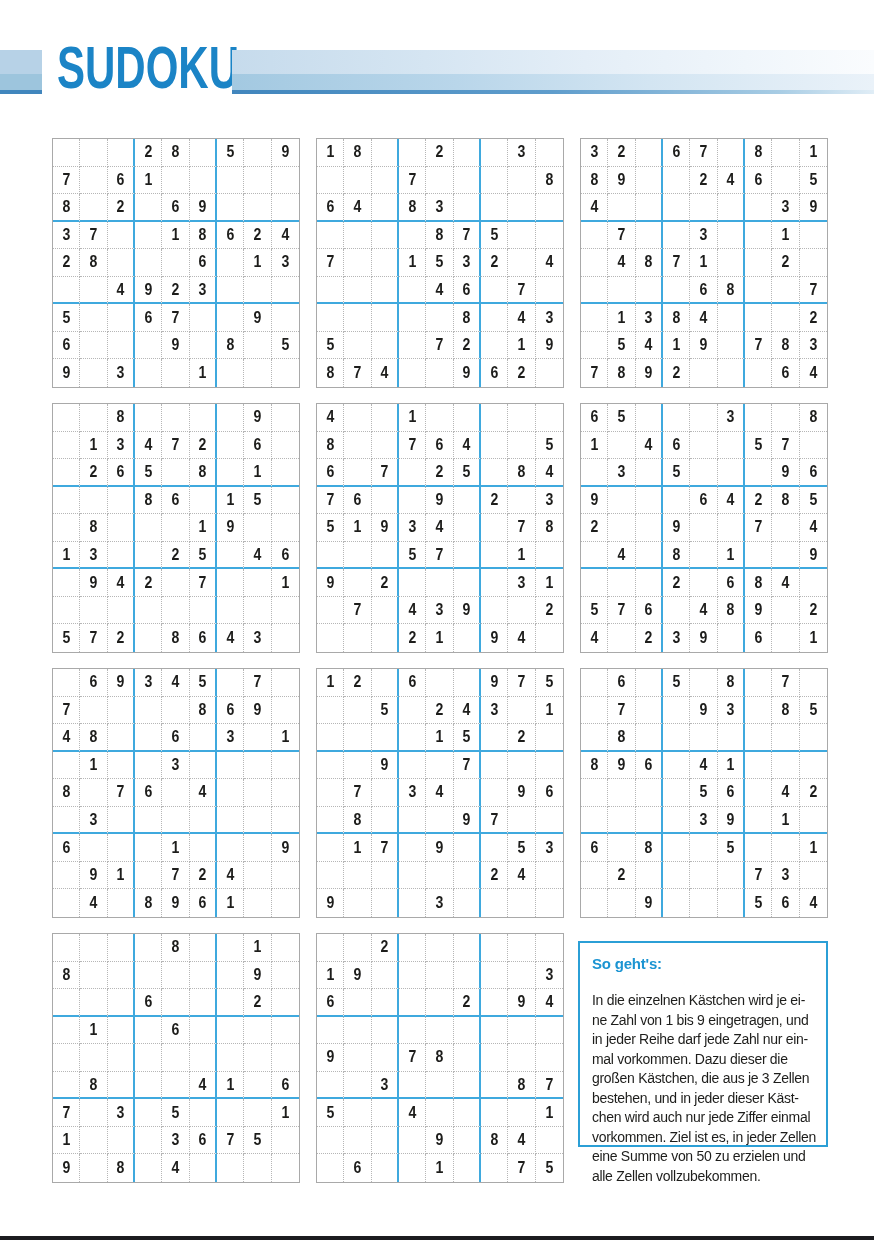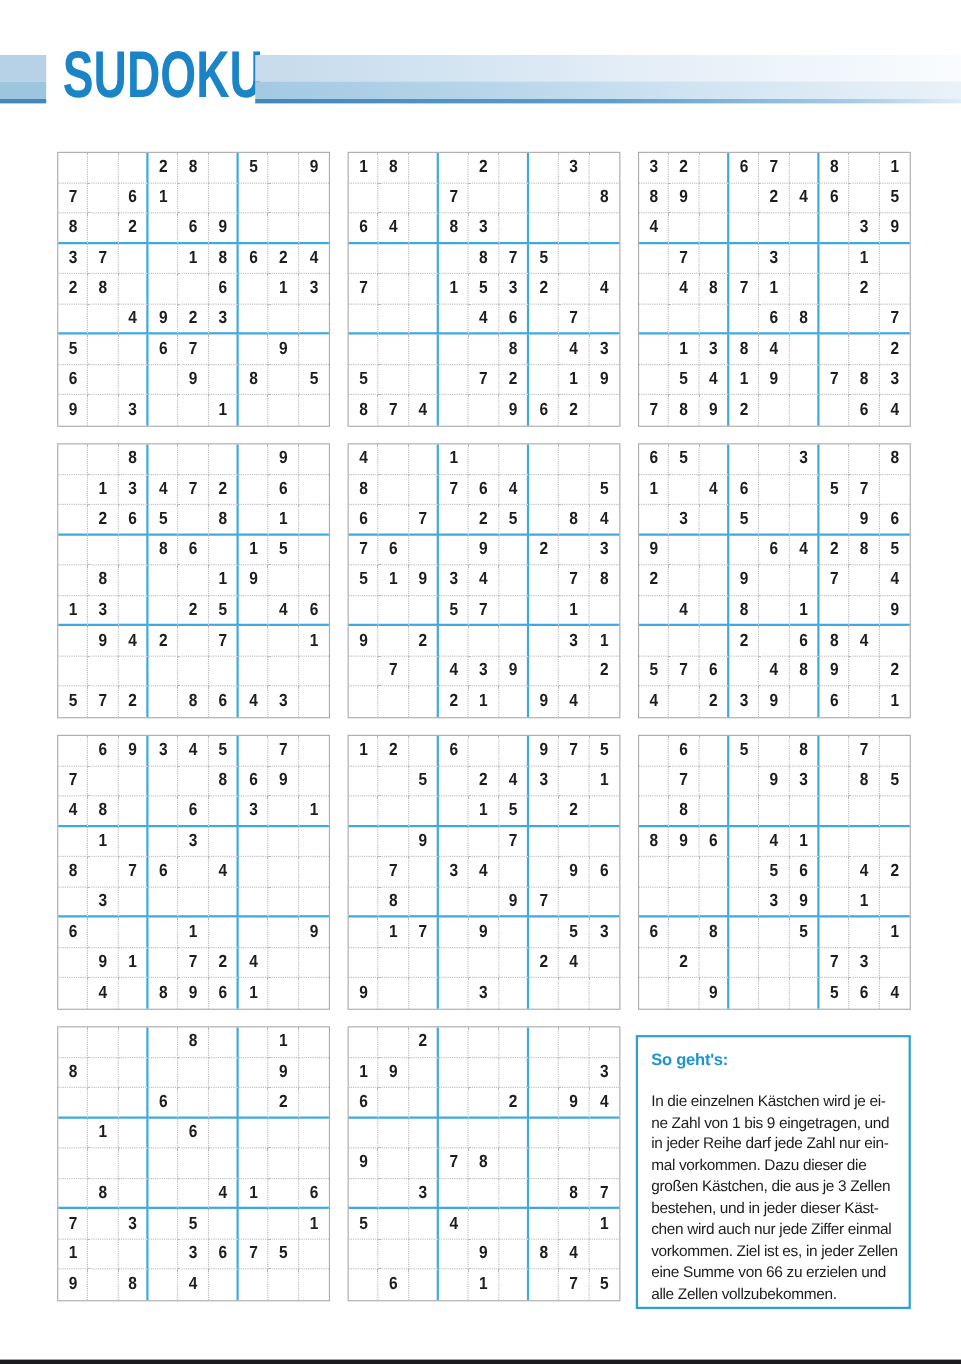--- a/index.html
+++ b/index.html
@@ -50,21 +50,21 @@
     display:flex;align-items:center;justify-content:center;
     font-size:16px;font-weight:bold;color:var(--digit);
   }
   .cell span{display:inline-block;transform:scaleX(0.88);}
   .cell.vblue{border-right:2px solid var(--boxline);}
   .cell.hblue{border-bottom:2px solid var(--boxline);}
   .cell.lastcol{border-right:none;}
   .cell.lastrow{border-bottom:none;}
   
   .info-box{
-    position:absolute;left:578px;top:941px;width:250px;height:249px;
+    position:absolute;left:578px;top:941px;width:250px;height:206px;
     box-sizing:border-box;border:2px solid var(--info-border);background:#fff;
     padding:12px 12px 0 12px;
   }
   .info-title{
     margin:0 0 2px 0;font-size:15px;font-weight:bold;color:var(--info-title);
     letter-spacing:-0.2px;
   }
   #info-lines{font-size:14px;line-height:19.5px;color:var(--digit);letter-spacing:-0.3px;margin-top:19px;}
   #info-lines div{white-space:nowrap;}
   
@@ -1785,18 +1785,18 @@
   <p class="info-title">So geht's:</p>
   <div id="info-lines">
       <div>In die einzelnen Kästchen wird je ei-</div>
       <div>ne Zahl von 1 bis 9 eingetragen, und</div>
       <div>in jeder Reihe darf jede Zahl nur ein-</div>
       <div>mal vorkommen. Dazu dieser die</div>
       <div>großen Kästchen, die aus je 3 Zellen</div>
       <div>bestehen, und in jeder dieser Käst-</div>
       <div>chen wird auch nur jede Ziffer einmal</div>
       <div>vorkommen. Ziel ist es, in jeder Zellen</div>
-      <div>eine Summe von 66 zu erzielen und</div>
+      <div>eine Summe von 50 zu erzielen und</div>
       <div>alle Zellen vollzubekommen.</div>
     </div>
 </div>
 
 <div class="bottom-bar"></div>
 
 </body></html>

